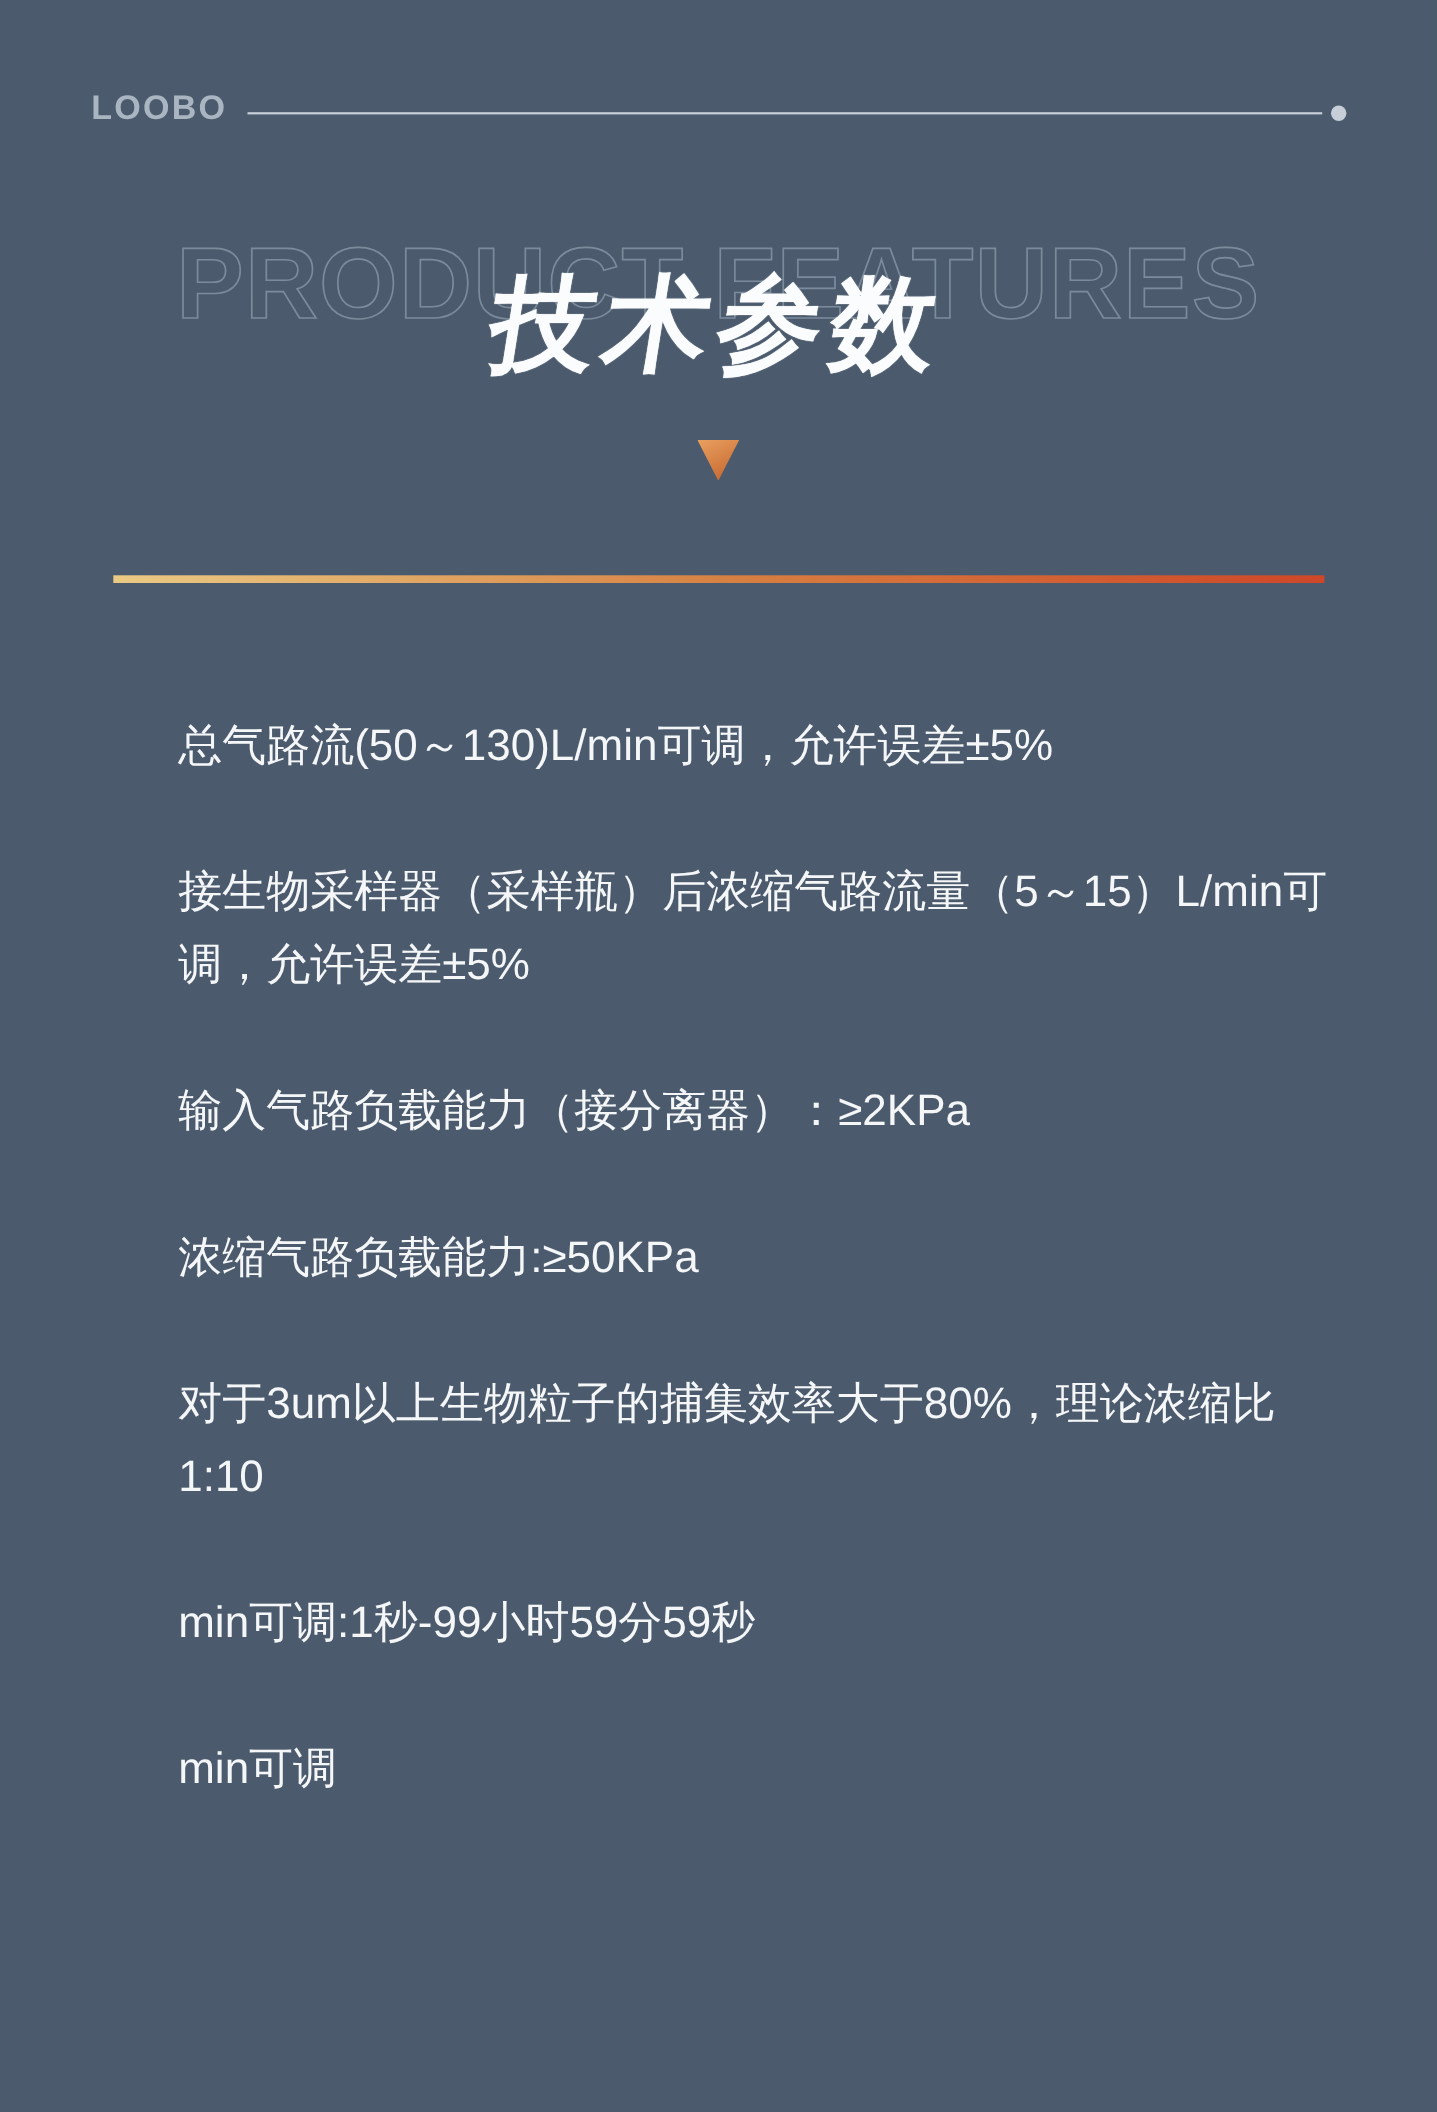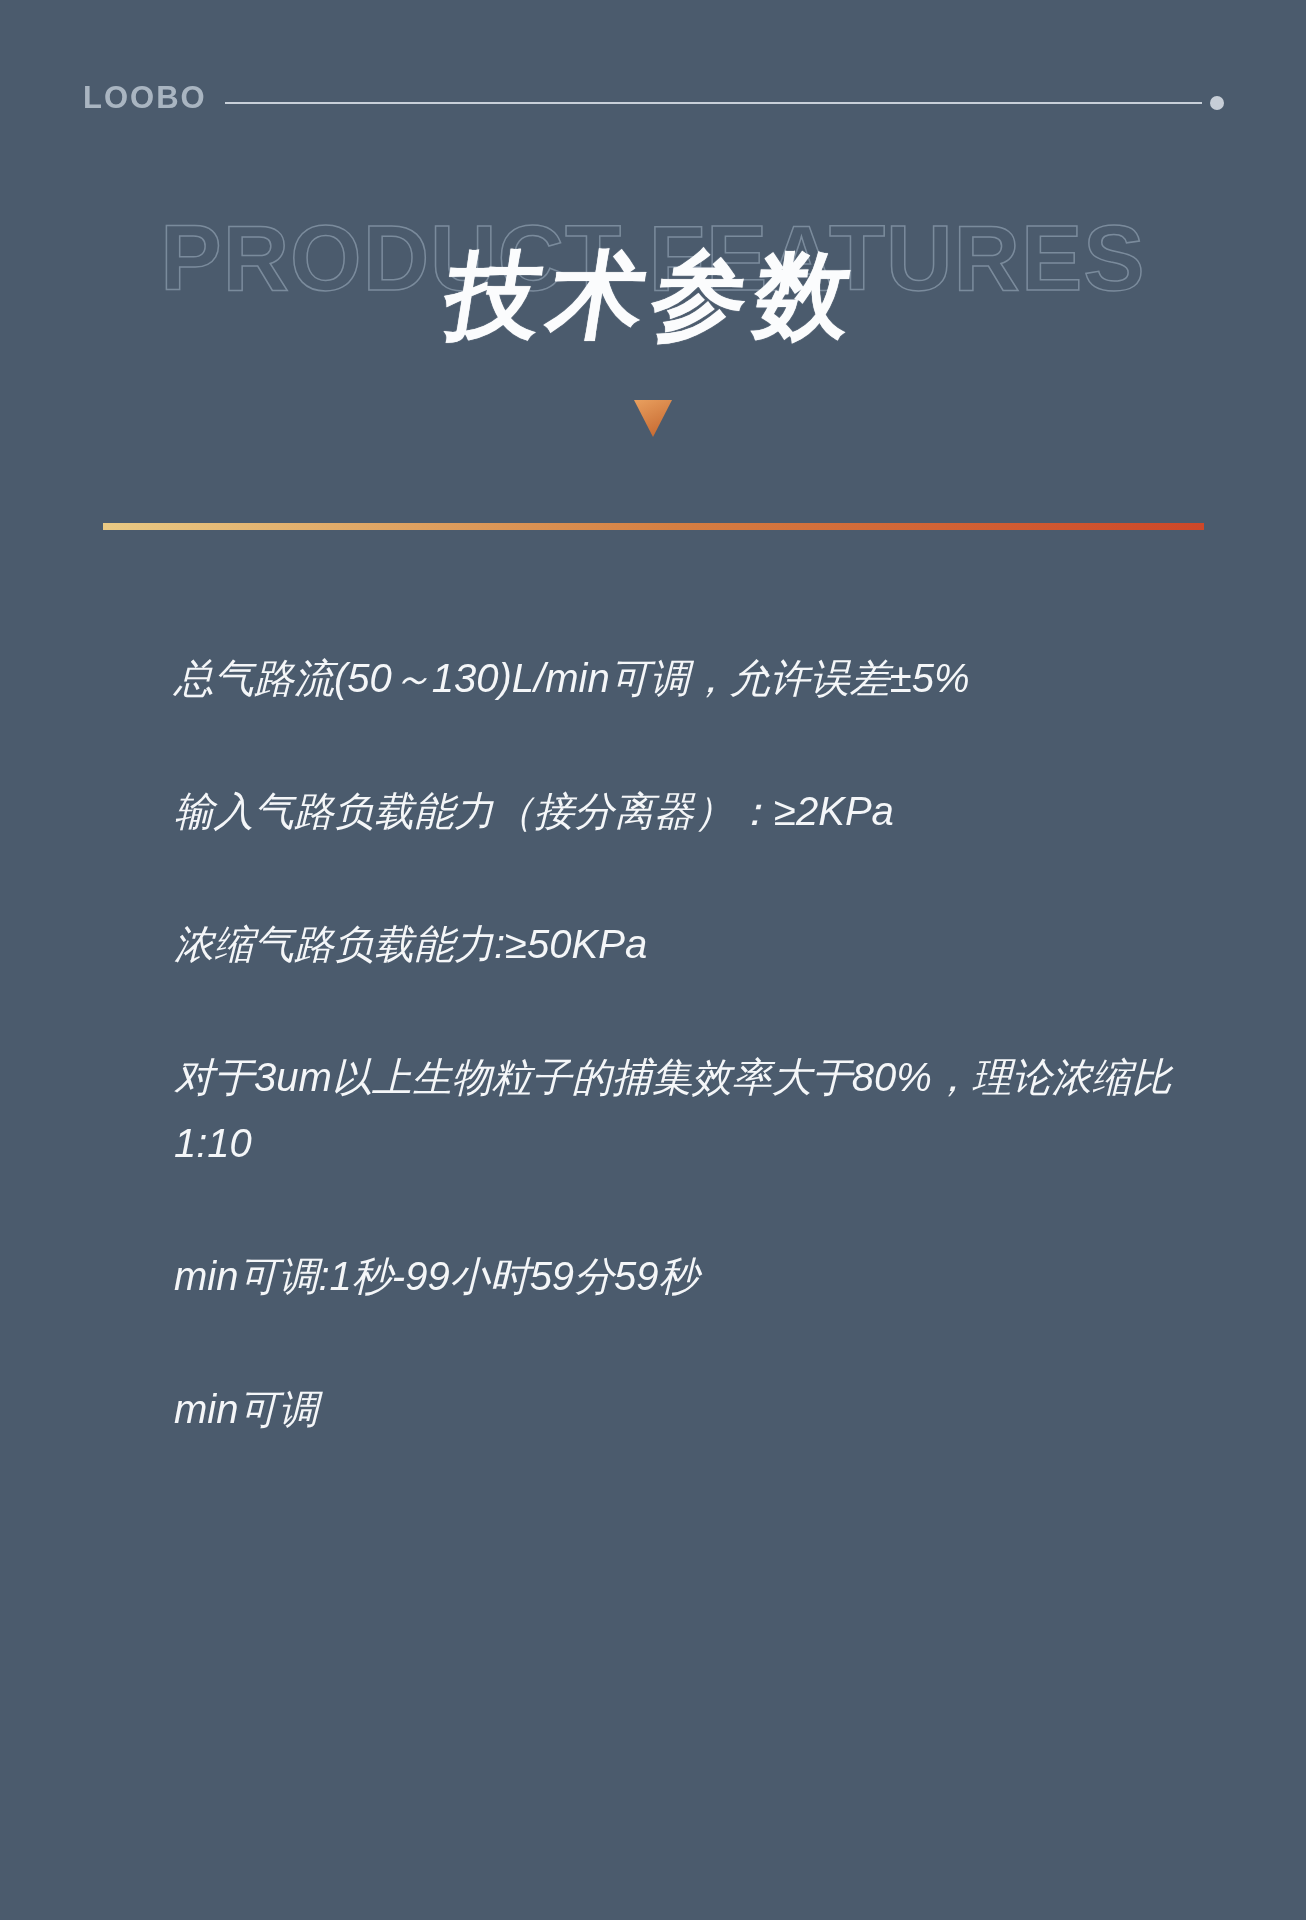--- a/index.html
+++ b/index.html
@@ -106,22 +106,21 @@
   .specs {
     position: absolute;
     left: 158px;
     top: 645px;
     width: 1010px;
     margin: 0;
     padding: 0;
     list-style: none;
   }
   .spec-item {
-    margin: 0 0 67px 16px;
-    font-style: italic;
+    margin: 0 0 67px 4px;
   }
   .spec-line {
     font-size: 40px;
     line-height: 66px;
     font-weight: 400;
     color: var(--text, #f4f6f8);
     white-space: nowrap;
   }
 </style>
 </head>
@@ -137,20 +136,24 @@
   <div class="title-zh">技术参数</div>
   <div class="down-triangle"></div>
 
   <div class="gradient-divider"></div>
 
   <ul class="specs">
     <li class="spec-item">
       <div class="spec-line">总气路流(50～130)L/min可调，允许误差±5%</div>
     </li>
     <li class="spec-item">
+      <div class="spec-line">接生物采样器（采样瓶）后浓缩气路流量（5～15）L/min可</div>
+      <div class="spec-line">调，允许误差±5%</div>
+    </li>
+    <li class="spec-item">
       <div class="spec-line">输入气路负载能力（接分离器）：≥2KPa</div>
     </li>
     <li class="spec-item">
       <div class="spec-line">浓缩气路负载能力:≥50KPa</div>
     </li>
     <li class="spec-item">
       <div class="spec-line">对于3um以上生物粒子的捕集效率大于80%，理论浓缩比</div>
       <div class="spec-line">1:10</div>
     </li>
     <li class="spec-item">

